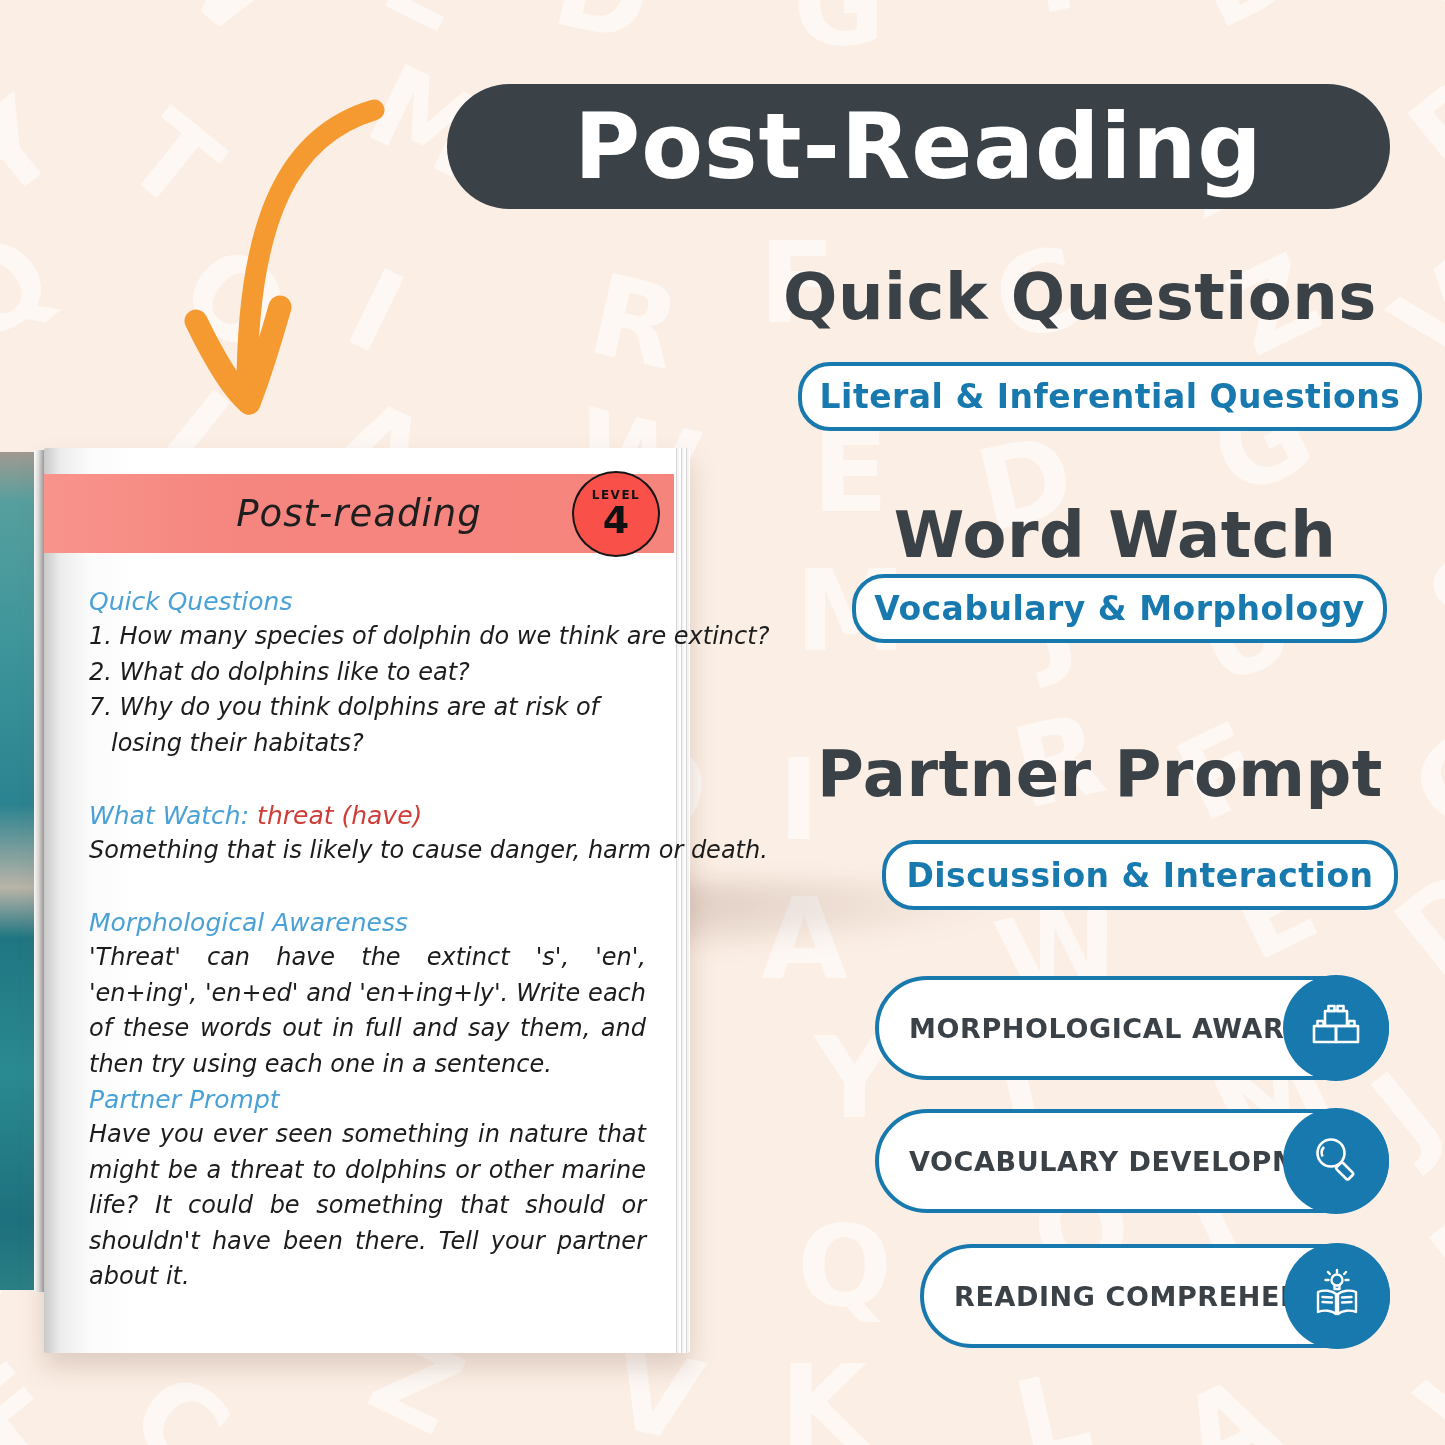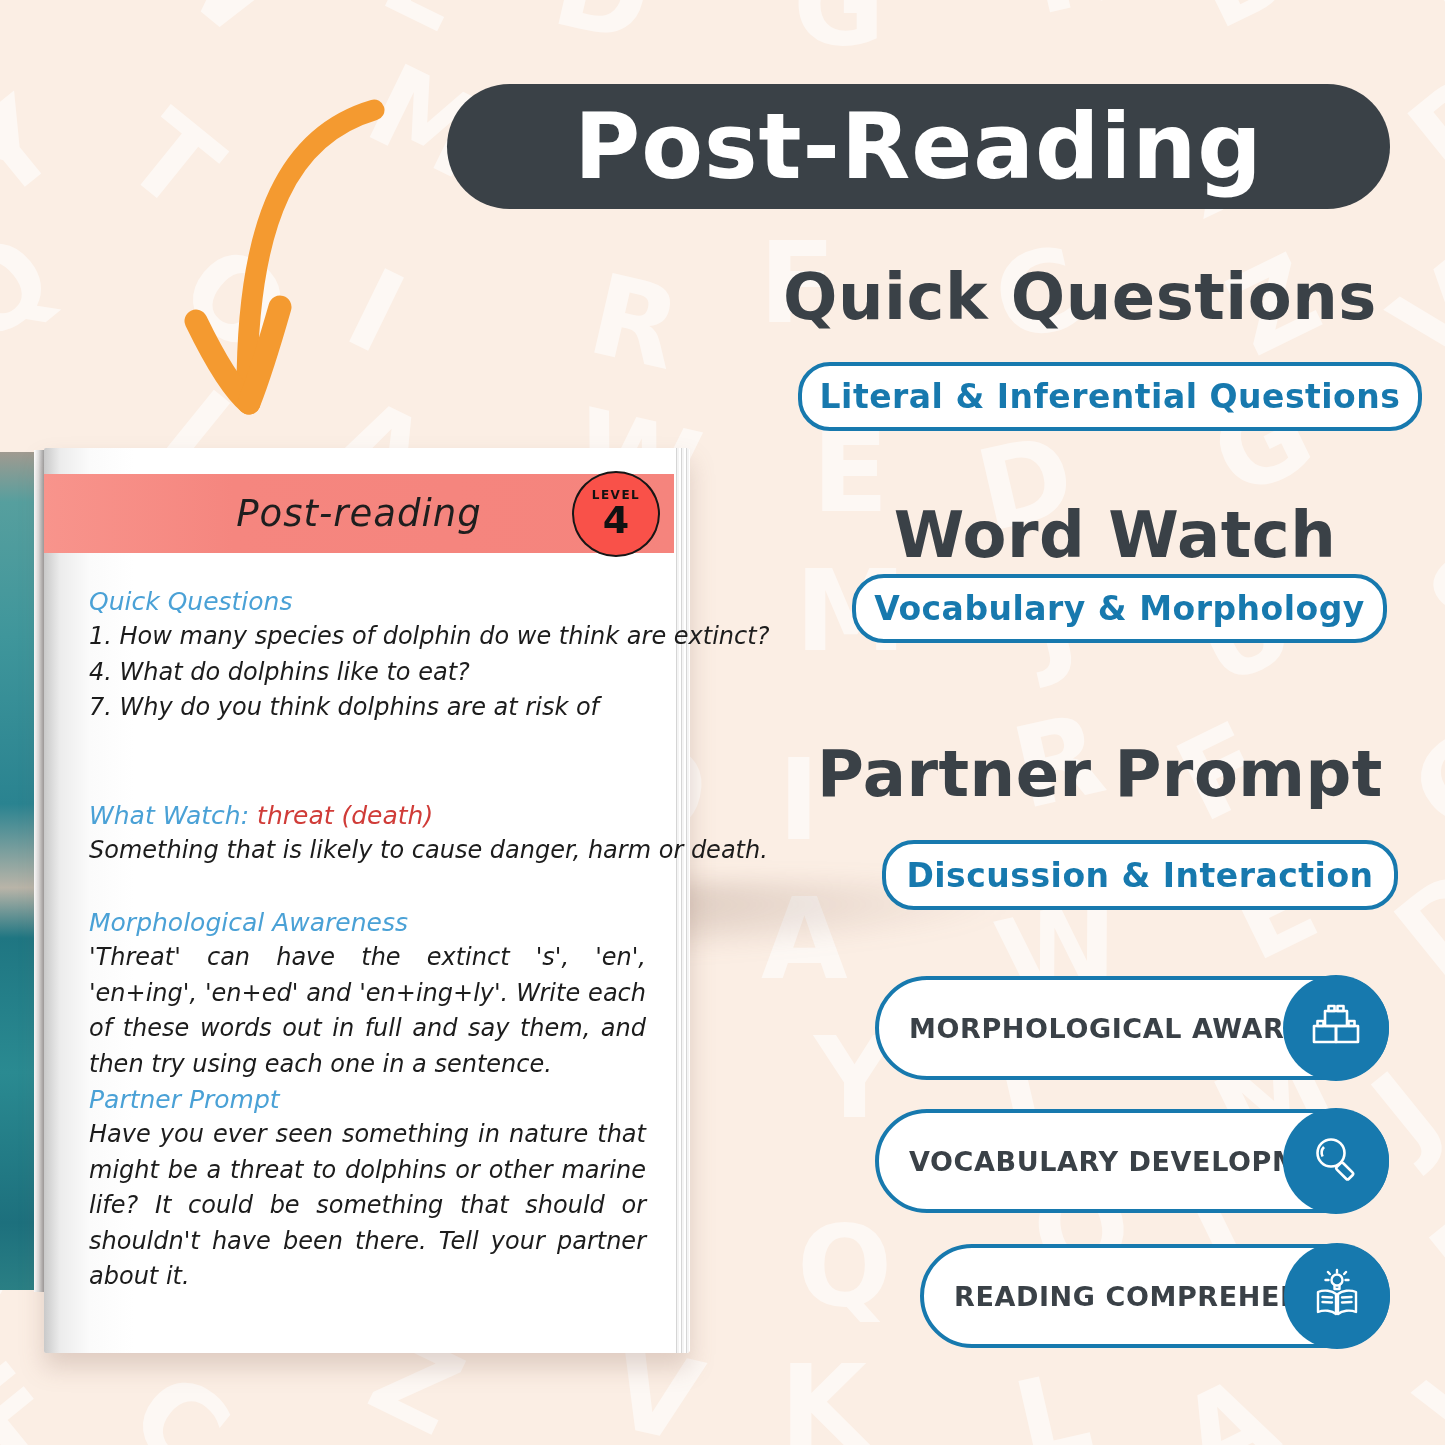--- a/index.html
+++ b/index.html
@@ -201,25 +201,26 @@
       <span class="title hand">Post-reading</span>
       <div class="level-badge">
         <span class="lvl">LEVEL</span>
         <span class="num">4</span>
       </div>
     </div>
     <div class="page-content">
       <div class="sec" style="top:136px">
         <div class="sec-h hand">Quick Questions</div>
         <div class="body-line hand">1. How many species of dolphin do we think are extinct?</div>
-        <div class="body-line hand">4. What do dolphins like to eat?</div>
+        <div class="body-line hand">2. What do dolphins like to eat?</div>
         <div class="body-line hand">7. Why do you think dolphins are at risk of</div>
+        <div class="body-line hand indent">losing their habitats?</div>
       </div>
       <div class="sec" style="top:350px">
-        <div class="sec-h hand"><span>What Watch:</span> <span class="accent">threat (death)</span></div>
+        <div class="sec-h hand"><span>What Watch:</span> <span class="accent">threat (have)</span></div>
         <div class="body-line hand">Something that is likely to cause danger, harm or death.</div>
       </div>
       <div class="sec" style="top:457px">
         <div class="sec-h hand">Morphological Awareness</div>
         <div class="body-par hand">'Threat' can have the extinct 's', 'en', 'en+ing', 'en+ed' and 'en+ing+ly'. Write each of these words out in full and say them, and then try using each one in a sentence.</div>
       </div>
       <div class="sec" style="top:634px">
         <div class="sec-h hand">Partner Prompt</div>
         <div class="body-par hand">Have you ever seen something in nature that might be a threat to dolphins or other marine life? It could be something that should or shouldn't have been there. Tell your partner about it.</div>
       </div>

